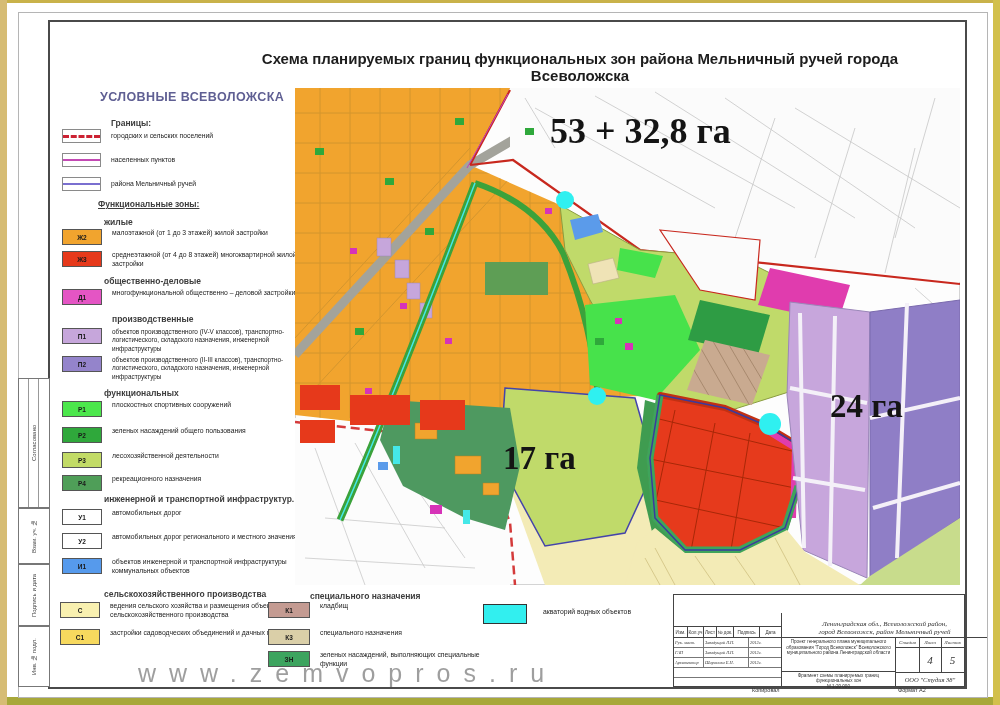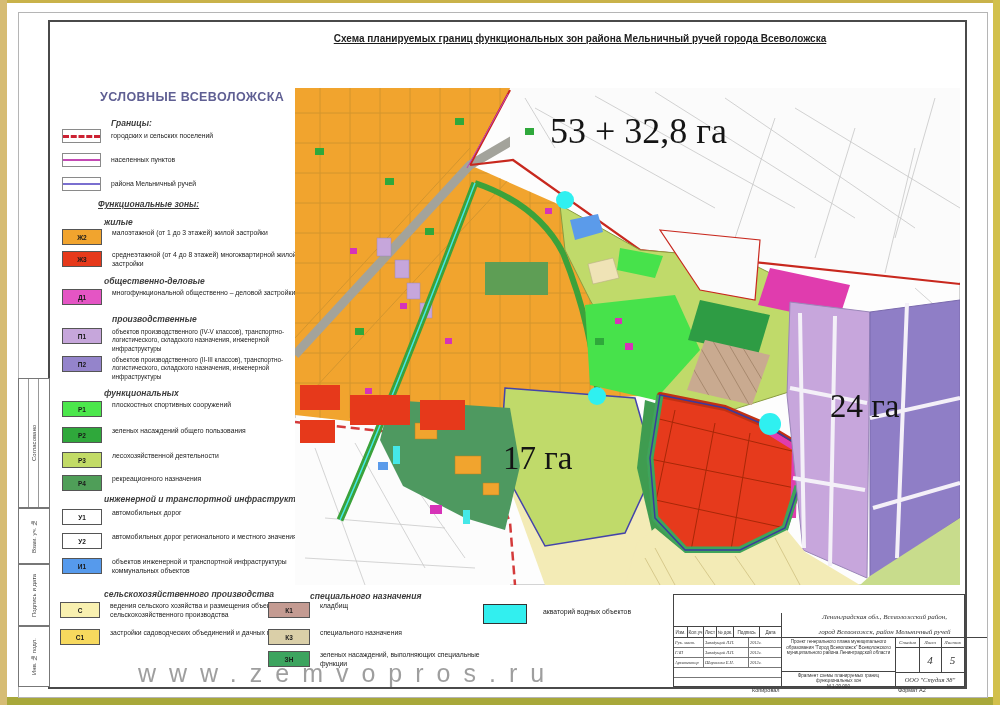--- a/index.html
+++ b/index.html
@@ -16,48 +16,48 @@
   .inner-frame{position:absolute;left:48px;top:20px;width:915px;height:665px;border:2px solid #4a4a4a;}
   
   .stampbox{position:absolute;left:18px;width:30px;border:1px solid #777;background:#fff;}
   .stampbox .rot{position:absolute;left:0;top:0;width:100%;height:100%;
       display:flex;align-items:center;justify-content:center;
       writing-mode:vertical-rl;transform:rotate(180deg);font-size:6px;color:#444;}
   .stampgrid i{position:absolute;top:0;bottom:0;width:1px;background:#999;}
   
   .doc-header{position:absolute;left:250px;top:30px;width:660px;text-align:center;}
   .doc-title{font-size:13px;font-weight:bold;color:#1d1d1d;letter-spacing:.2px;}
-  .doc-subtitle{font-size:10px;font-weight:bold;color:#1d1d1d;margin-top:3px;text-decoration:underline;}
+  .doc-subtitle{font-size:15px;font-weight:bold;color:#1d1d1d;margin-top:20px;}
   
   .lg-title{position:absolute;left:100px;top:90px;font-size:12.5px;font-weight:bold;color:#5f5f93;letter-spacing:.4px;}
-  .lhead{position:absolute;font-size:8.5px;font-style:italic;color:#3c3c3c;font-weight:bold;}
+  .lhead{position:absolute;font-size:8.5px;color:#3c3c3c;font-weight:bold;}
   .lhead.u{text-decoration:underline;}
   .lrow{position:absolute;display:flex;align-items:flex-start;}
   .sw{width:38px;height:14px;border:1px solid #555;flex:none;display:flex;align-items:center;justify-content:center;
       font-size:6.5px;font-weight:bold;color:#1a1a1a;}
   .bsw{width:37px;height:12px;border:1px solid #8a8a8a;flex:none;background:#fff;display:flex;align-items:center;}
   .bline{width:100%;height:0;border-top:3px dashed #cc2233;}
   .bline.s2{border-top:2px solid #c34ab4;}
   .bline.s3{border-top:2px solid #7a6fd0;}
   .lt{margin-left:10px;font-size:6.8px;line-height:1.3;color:#222;width:190px;}
   .lt.w{width:160px;}
   
   .map-wrap{position:absolute;left:295px;top:88px;width:665px;height:497px;}
-  .area-label{position:absolute;font-family:"Liberation Serif",serif;color:#141414;white-space:nowrap;}
+  .area-label{position:absolute;font-family:"Liberation Serif",serif;color:#141414;white-space:nowrap;font-weight:bold;}
   #lbl-0{left:255px;top:22px;font-size:36px;}
   #lbl-1{left:208px;top:352px;font-size:33px;}
   #lbl-2{left:535px;top:300px;font-size:33px;}
   
   .tblock{position:absolute;left:673px;top:594px;width:290px;height:91px;border:1.5px solid #444;background:#fff;font-size:5px;color:#333;}
   .tb-abs{position:absolute;box-sizing:border-box;}
   .serif-i{font-family:"Liberation Serif",serif;font-style:italic;}
   .tb-date{left:107px;top:0;width:183px;height:18px;border-left:1.5px solid #444;border-bottom:1px solid #444;
       display:flex;align-items:center;justify-content:center;font-size:10px;}
   .tb-loc{left:107px;top:18px;width:206px;height:25px;border-left:1.5px solid #444;border-bottom:1px solid #444;
-      display:flex;flex-direction:column;align-items:center;justify-content:space-between;font-size:7px;line-height:1.25;}
+      display:flex;flex-direction:column;align-items:center;justify-content:flex-end;font-size:7px;line-height:1.25;}
   .tb-project{left:107px;top:43px;width:115px;height:34px;border-left:1.5px solid #444;border-right:1px solid #444;border-bottom:1px solid #444;
       font-size:4.6px;line-height:1.25;text-align:center;padding:1px 2px;}
   .tb-sh{position:absolute;height:9px;top:43px;border-bottom:1px solid #444;border-right:1px solid #444;
       display:flex;align-items:center;justify-content:center;font-size:5px;}
   .tb-num{position:absolute;top:52px;height:25px;border-right:1px solid #444;border-bottom:1px solid #444;
       display:flex;align-items:center;justify-content:center;font-size:11px;}
   .tb-frag{left:107px;top:77px;width:115px;height:14px;border-left:1.5px solid #444;border-right:1px solid #444;
       font-size:4.6px;line-height:1.15;text-align:center;padding-top:1px;}
   .tb-org{left:222px;top:77px;width:68px;height:14px;display:flex;align-items:center;justify-content:center;font-size:6.5px;}
   .tb-headrow{left:0;top:31px;width:107px;height:12px;border-top:1px solid #444;border-bottom:1px solid #444;display:flex;}

